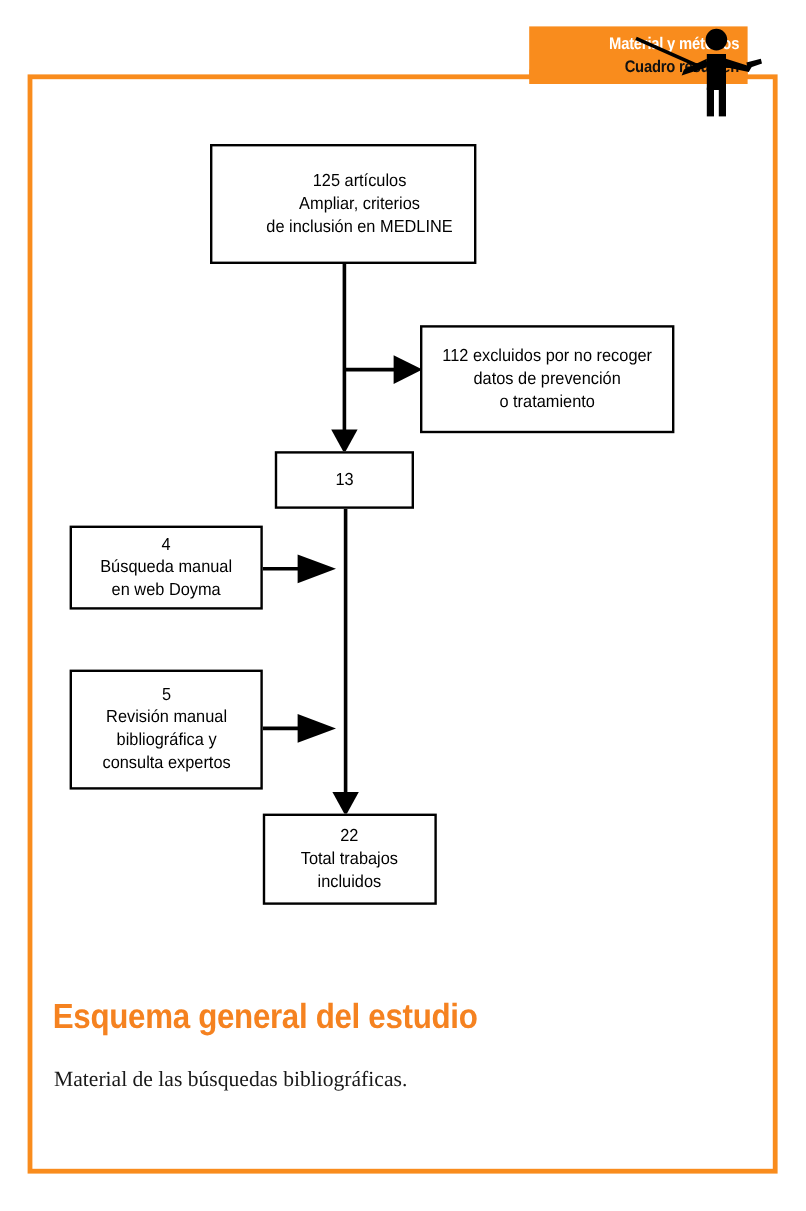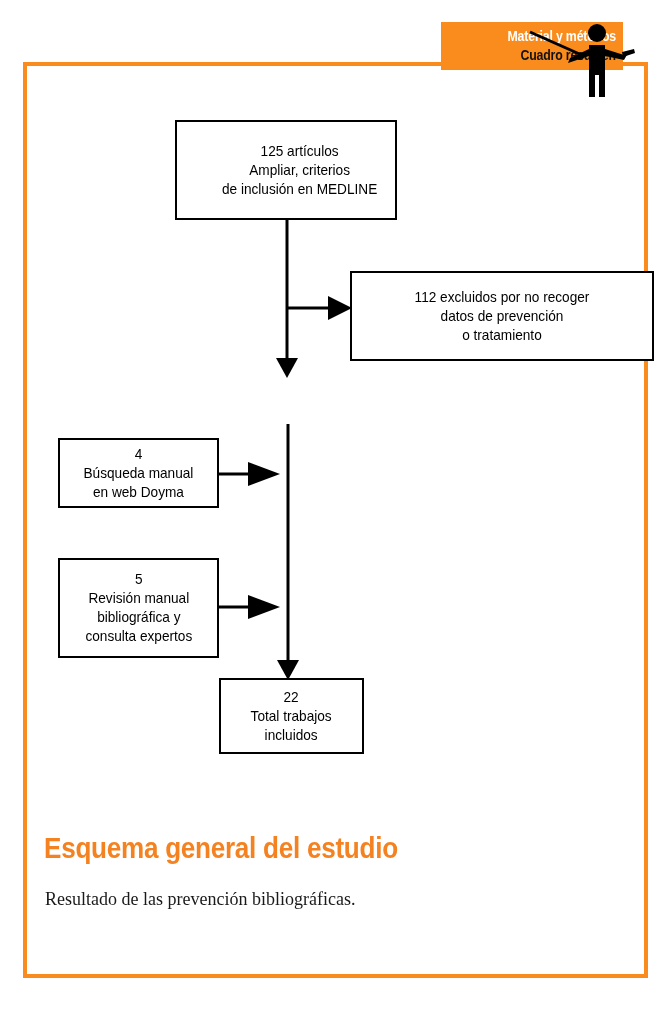--- a/index.html
+++ b/index.html
@@ -96,21 +96,21 @@
     line-height: 19px;
     transform-origin: center center;
   }
   .node .txt {
     transform: scaleX(0.94);
     display: block;
     white-space: pre-line;
   }
 
   #node-articles  { left:175px; top:120px; width:222px; height:100px;padding-left:28px; }
-  #node-excluded  { left:350px; top:271px; width:304px; height:90px;justify-content:center;  }
+  #node-excluded  { left:350px; top:271px; width:212px; height:90px;justify-content:center;  }
   #node-thirteen  { left:229px; top:376px; width:116px; height:48px;  }
   #node-manual    { left:58px;  top:438px; width:161px; height:70px;  }
   #node-review    { left:58px;  top:558px; width:161px; height:100px; }
   #node-total     { left:219px; top:678px; width:145px; height:76px;justify-content:center;  }
 
   
   .connectors {
     position: absolute;
     left: 0; top: 0;
     width: 672px;
@@ -206,20 +206,23 @@
 Ampliar, criterios
 de inclusión en MEDLINE</span>
   </div>
 
   <div class="node" id="node-excluded">
     <span class="txt">112 excluidos por no recoger
 datos de prevención
 o tratamiento</span>
   </div>
 
+  <div class="node" id="node-thirteen">
+    <span class="txt">13</span>
+  </div>
 
   <div class="node" id="node-manual">
     <span class="txt">4
 Búsqueda manual
 en web Doyma</span>
   </div>
 
   <div class="node" id="node-review">
     <span class="txt">5
 Revisión manual
@@ -227,15 +230,15 @@
 consulta expertos</span>
   </div>
 
   <div class="node" id="node-total">
     <span class="txt">22
 Total trabajos
 incluidos</span>
   </div>
 
   <div class="section-title">Esquema general del estudio</div>
-  <div class="section-caption">Resultado de las prevención bibliográficas.</div>
+  <div class="section-caption">Material de las búsquedas bibliográficas.</div>
 
 </div>
 
 </body></html>

